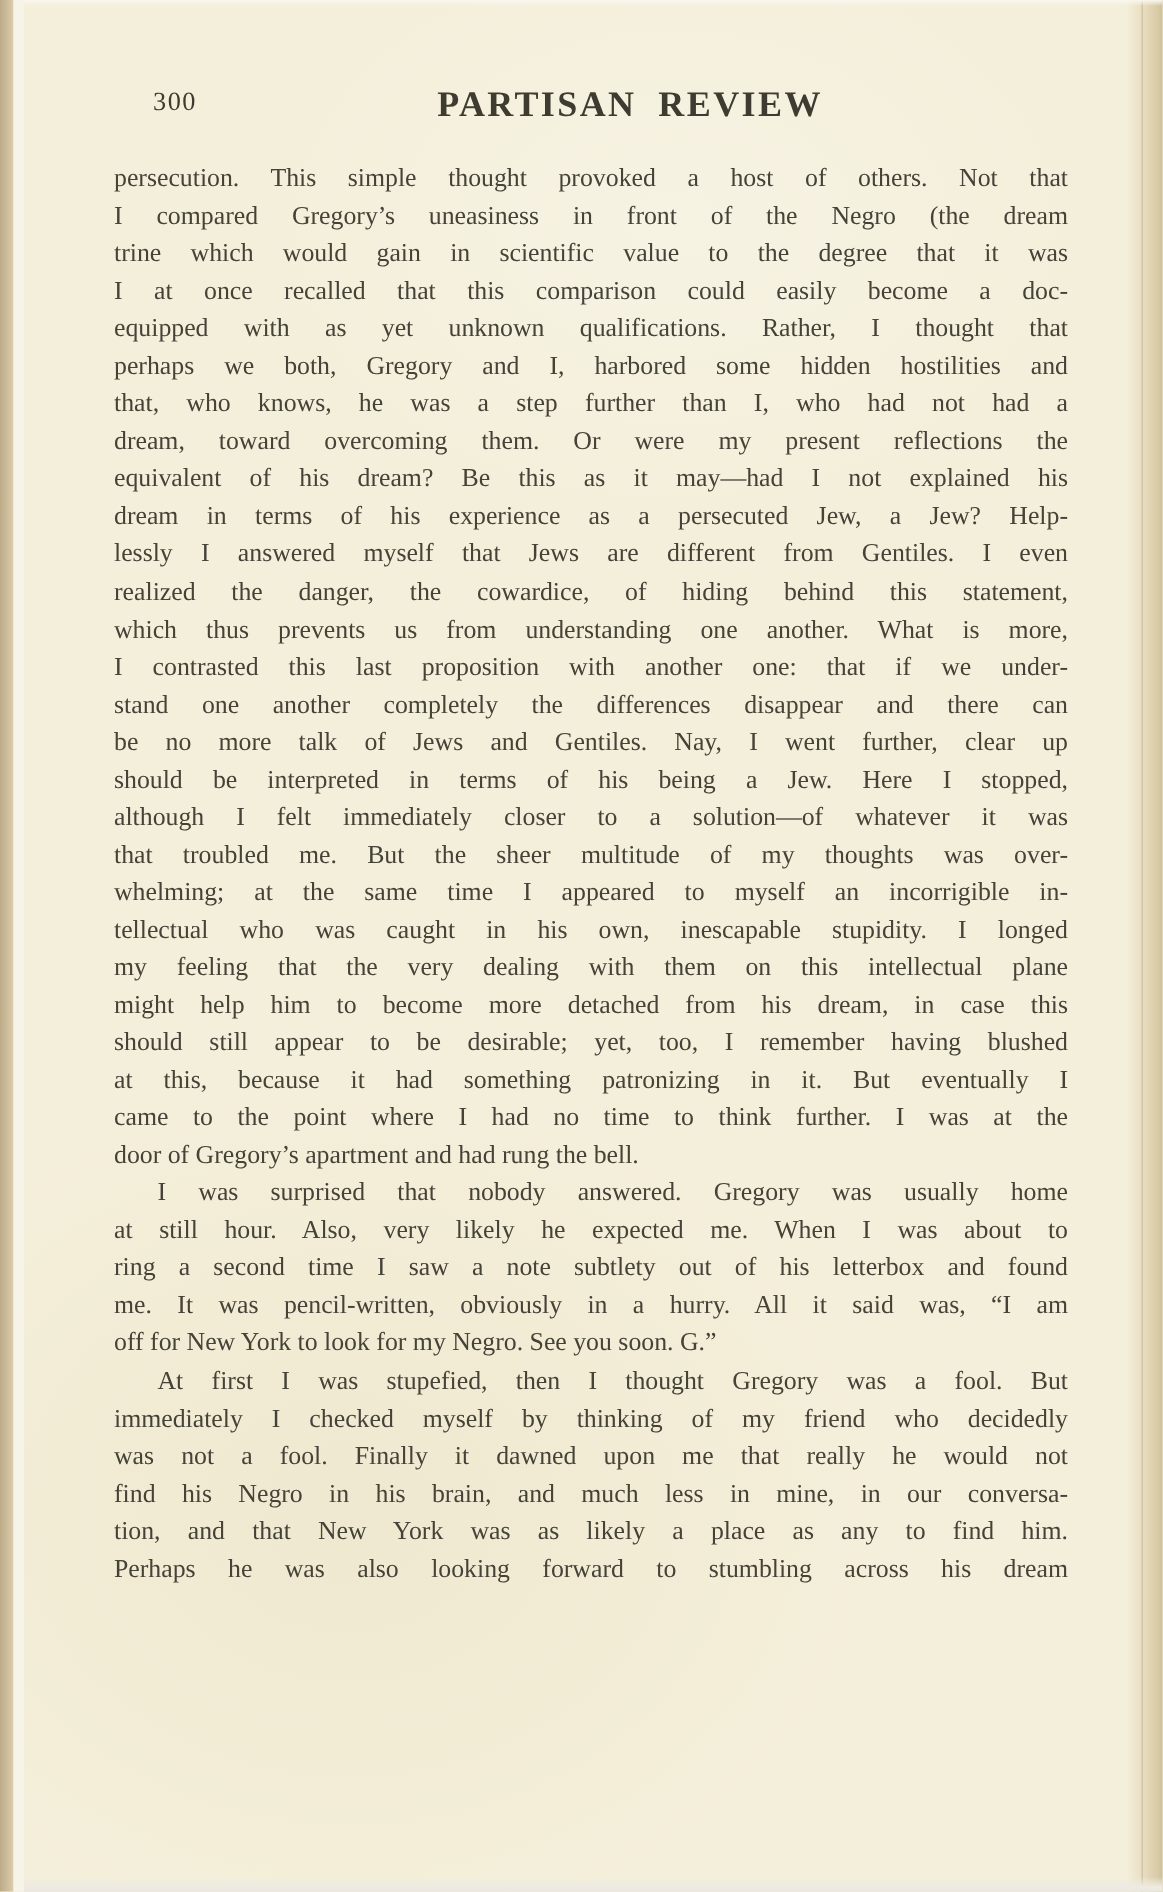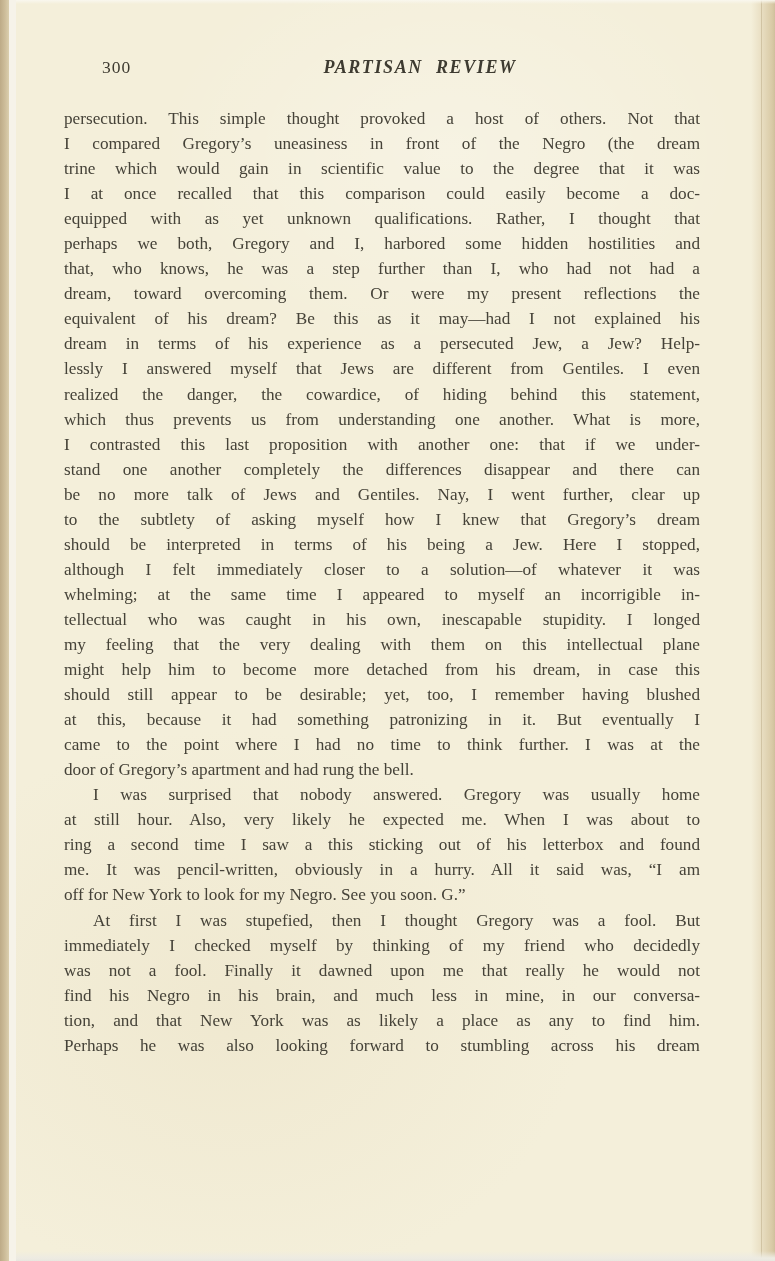--- a/index.html
+++ b/index.html
@@ -48,28 +48,28 @@
     color: #3e3b31;
     margin-left: 12px;
   }
   .page-number {
     position: absolute; left: 0; top: 0;
     font-size: 17.5px; letter-spacing: 1px;
   }
   .head-title {
     position: absolute; left: 0; right: 0; top: 0;
     text-align: center;
-    font-size: 18px;
-    font-weight: bold; font-style: italic;
+    font-size: 24px;
+    font-weight: bold; 
     letter-spacing: 1.6px;
     word-spacing: 7px;
   }
   
   .page-body {
-    position: absolute; top: 106px; left: 64px; width: 636px;
+    position: absolute; top: 106px; left: 76px; width: 636px;
     font-size: 17.2px; line-height: 25.05px;
     color: #454238;
     text-rendering: optimizeLegibility;
   }
   .paragraph { margin: 0; }
   .line {
     white-space: normal;
     text-align: justify;
     text-align-last: justify;
   }
@@ -103,36 +103,36 @@
         <div class="line">that, who knows, he was a step further than I, who had not had a</div>
         <div class="line">dream, toward overcoming them. Or were my present reflections the</div>
         <div class="line">equivalent of his dream? Be this as it may—had I not explained his</div>
         <div class="line">dream in terms of his experience as a persecuted Jew, a Jew? Help-</div>
         <div class="line">lessly I answered myself that Jews are different from Gentiles. I even</div>
         <div class="line">realized the danger, the cowardice, of hiding behind this statement,</div>
         <div class="line">which thus prevents us from understanding one another. What is more,</div>
         <div class="line">I contrasted this last proposition with another one: that if we under-</div>
         <div class="line">stand one another completely the differences disappear and there can</div>
         <div class="line">be no more talk of Jews and Gentiles. Nay, I went further, clear up</div>
-        <div class="line">to the subtlety of asking myself how I knew that Gregory’s dream</div>
         <div class="line">should be interpreted in terms of his being a Jew. Here I stopped,</div>
         <div class="line">although I felt immediately closer to a solution—of whatever it was</div>
+        <div class="line">that troubled me. But the sheer multitude of my thoughts was over-</div>
         <div class="line">whelming; at the same time I appeared to myself an incorrigible in-</div>
         <div class="line">tellectual who was caught in his own, inescapable stupidity. I longed</div>
         <div class="line">my feeling that the very dealing with them on this intellectual plane</div>
         <div class="line">might help him to become more detached from his dream, in case this</div>
         <div class="line">should still appear to be desirable; yet, too, I remember having blushed</div>
         <div class="line">at this, because it had something patronizing in it. But eventually I</div>
         <div class="line">came to the point where I had no time to think further. I was at the</div>
         <div class="line left-last">door of Gregory’s apartment and had rung the bell.</div>
       </div>
       <div class="paragraph">
         <div class="line indent">I was surprised that nobody answered. Gregory was usually home</div>
         <div class="line">at still hour. Also, very likely he expected me. When I was about to</div>
-        <div class="line">ring a second time I saw a this sticking out of his letterbox and found</div>
+        <div class="line">ring a second time I saw a note subtlety out of his letterbox and found</div>
         <div class="line">me. It was pencil-written, obviously in a hurry. All it said was, “I am</div>
         <div class="line left-last">off for New York to look for my Negro. See you soon. G.”</div>
       </div>
       <div class="paragraph">
         <div class="line indent">At first I was stupefied, then I thought Gregory was a fool. But</div>
         <div class="line">immediately I checked myself by thinking of my friend who decidedly</div>
         <div class="line">was not a fool. Finally it dawned upon me that really he would not</div>
         <div class="line">find his Negro in his brain, and much less in mine, in our conversa-</div>
         <div class="line">tion, and that New York was as likely a place as any to find him.</div>
         <div class="line">Perhaps he was also looking forward to stumbling across his dream</div>

